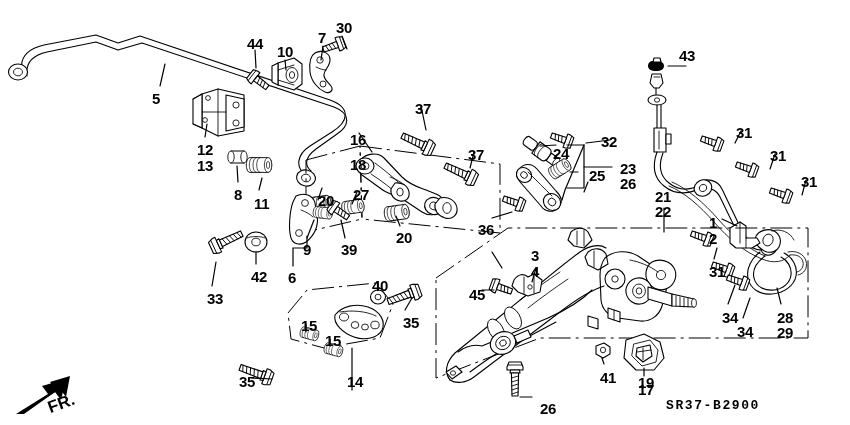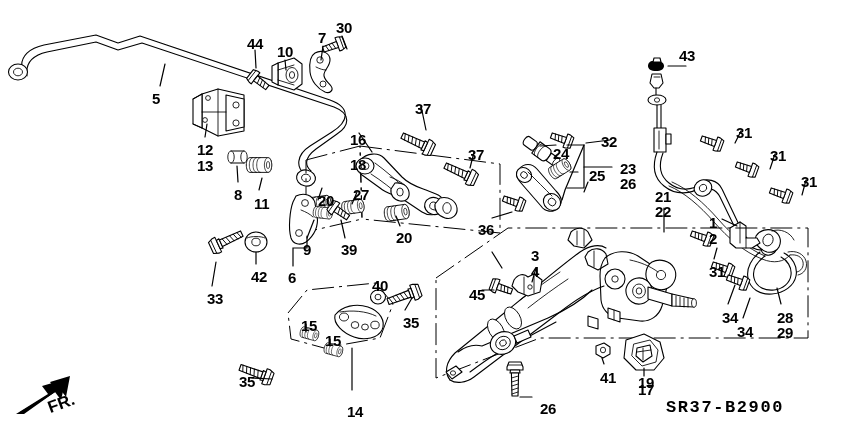--- a/index.html
+++ b/index.html
@@ -28,21 +28,21 @@
     font-weight: bold;
     font-size: 15px;
     color: #000000;
     line-height: 15px;
     white-space: pre;
     letter-spacing: -0.3px;
   }
   .partcode {
     position: absolute;
     font-family: "Liberation Mono", monospace;
-    font-size: 17px;
+    font-size: 13px;
     font-weight: bold;
     letter-spacing: 1.6px;
     color: #000000;
     white-space: pre;
   }
   .frlabel {
     position: absolute;
     font-family: "Liberation Sans", sans-serif;
     font-weight: bold;
     font-size: 17px;
@@ -528,19 +528,19 @@
   <div class="callout" style="left:469px; top:287px;">45</div>
   <div class="callout" style="left:600px; top:370px;">41</div>
   <div class="callout" style="left:638px; top:382px;">17</div>
   <div class="callout" style="left:638px; top:375px;text-align:center;">19</div>
   <div class="callout" style="left:540px; top:401px;">26</div>
   <div class="callout" style="left:372px; top:278px;">40</div>
   <div class="callout" style="left:403px; top:315px;">35</div>
   <div class="callout" style="left:239px; top:374px;">35</div>
   <div class="callout" style="left:301px; top:318px;">15</div>
   <div class="callout" style="left:325px; top:333px;">15</div>
-  <div class="callout" style="left:347px; top:404px;">14</div>
+  <div class="callout" style="left:347px; top:374px;">14</div>
 
   <div class="frlabel" style="left:52px; top:398px;">FR.</div>
 
   <div class="partcode" style="left:666px; top:398px;">SR37-B2900</div>
 
 </div>
 
 </body></html>

